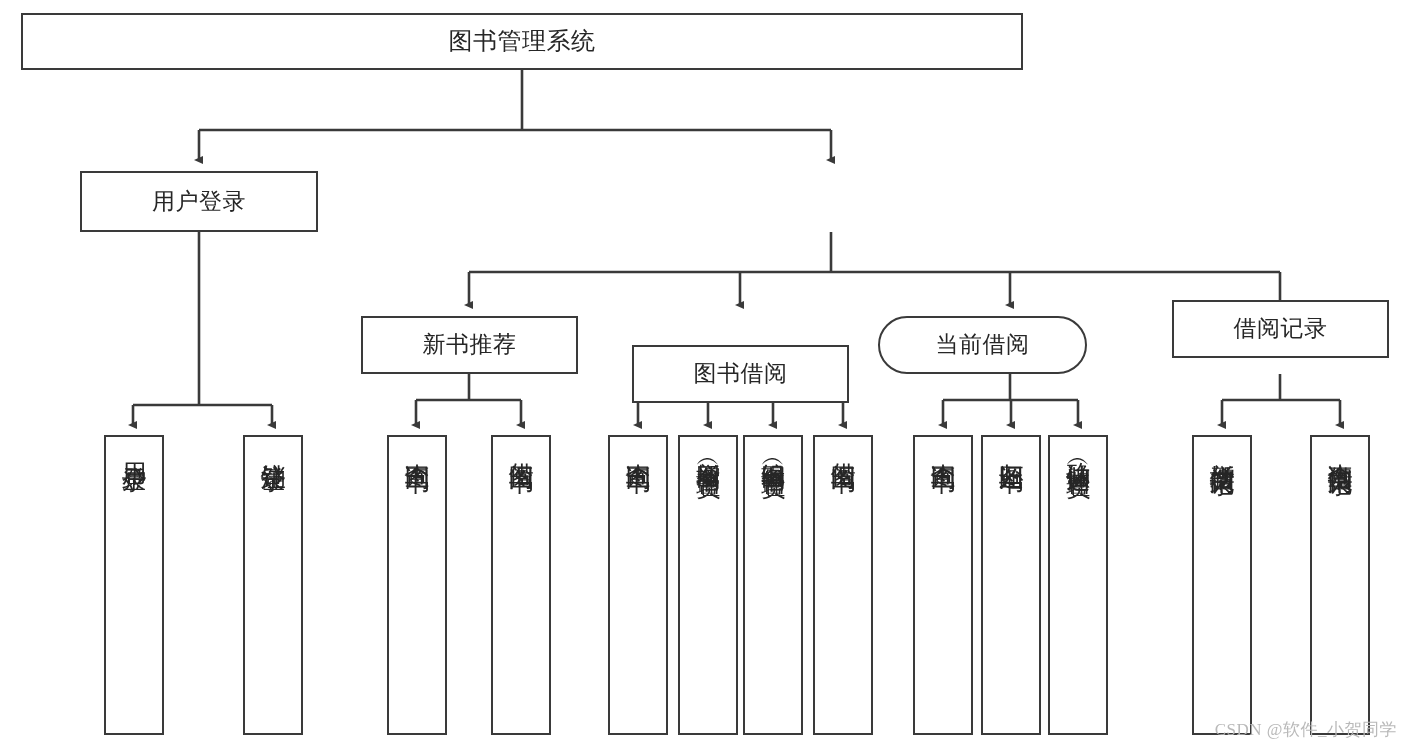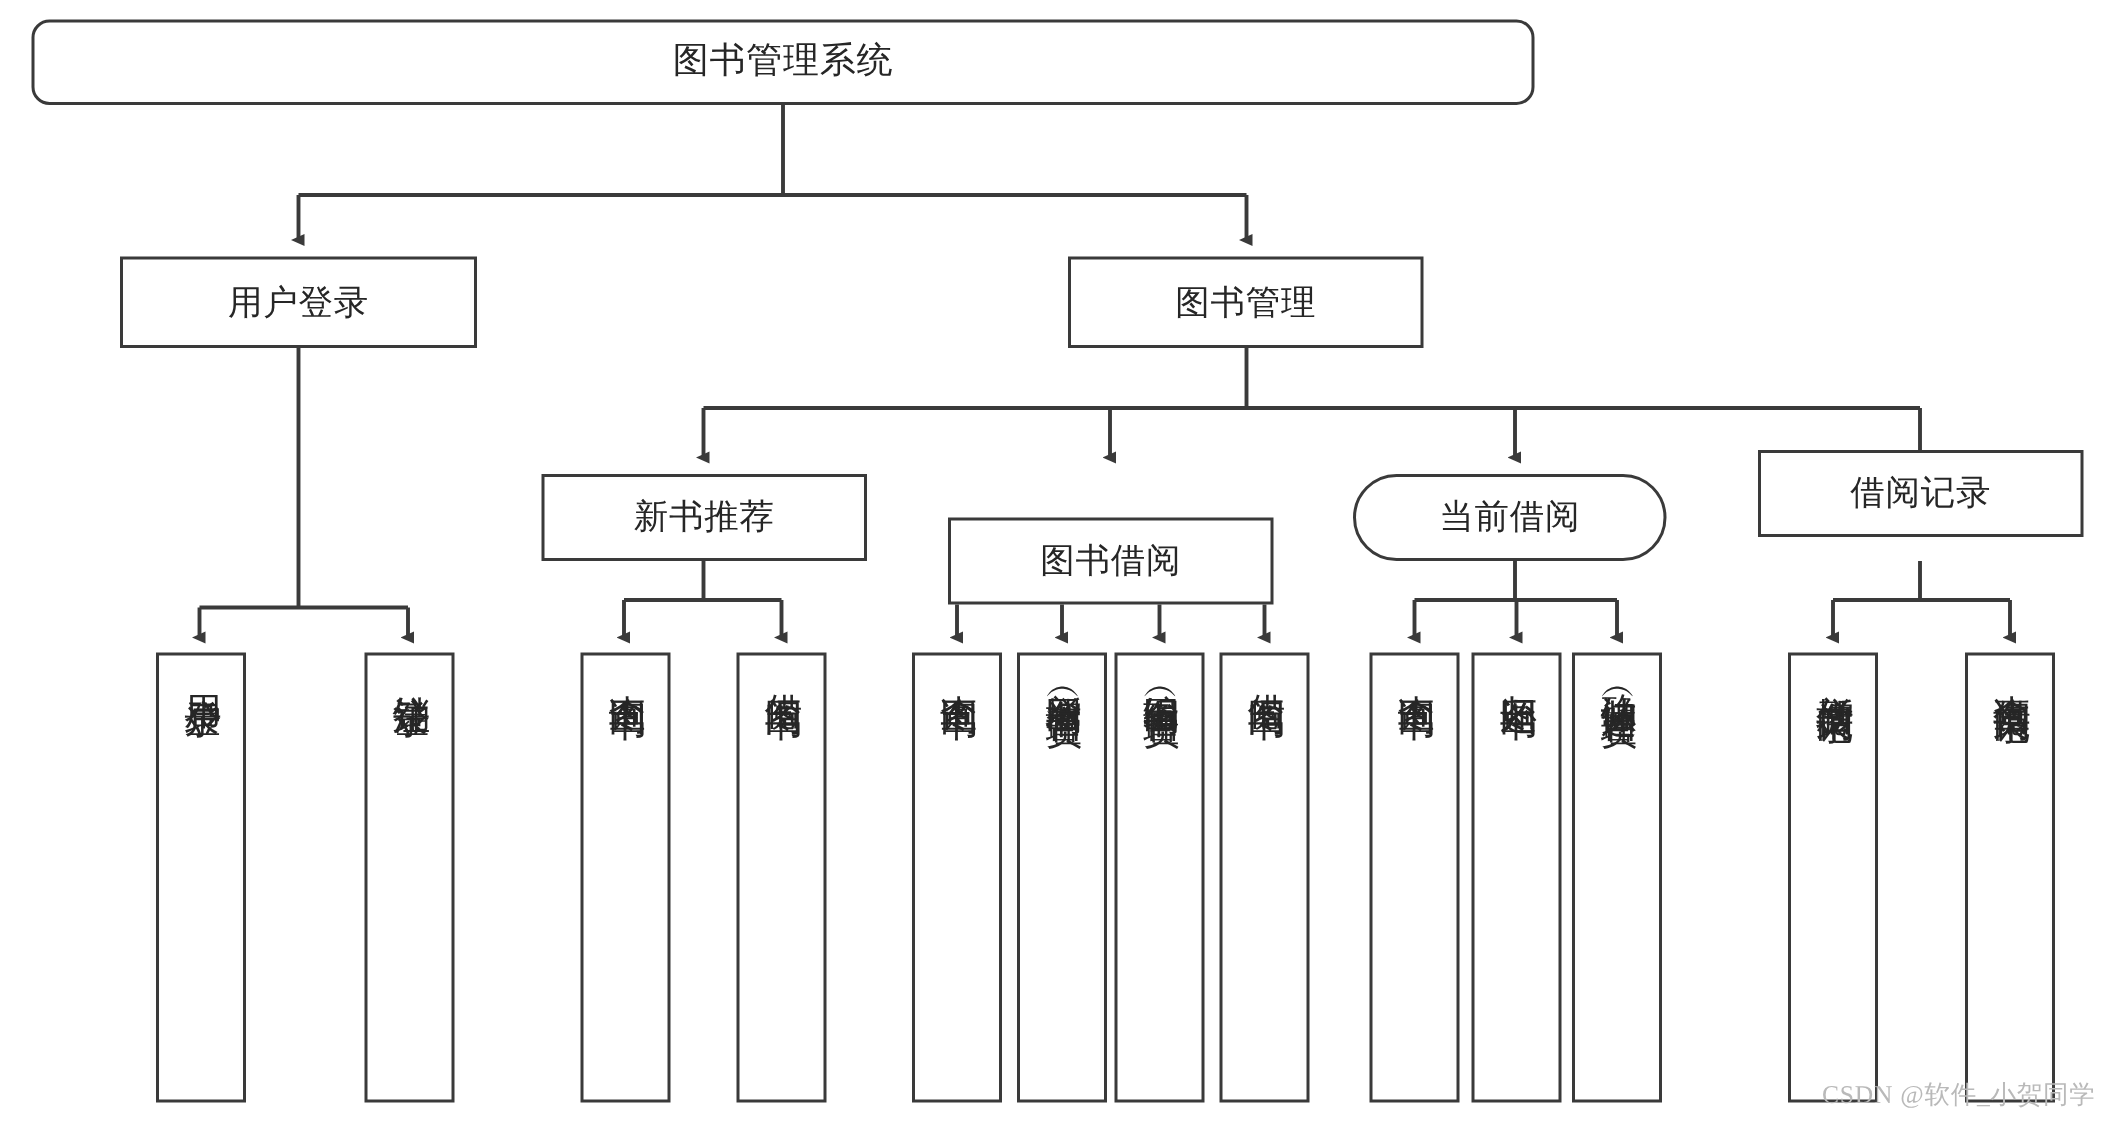--- a/index.html
+++ b/index.html
@@ -127,38 +127,35 @@
       <path d="M1011,400 L1011,425" marker-end="url(#arrow)"></path>
       <path d="M1078,400 L1078,425" marker-end="url(#arrow)"></path>
 
       <path d="M1280,374 L1280,400"></path>
       <path d="M1222,400 L1340,400"></path>
       <path d="M1222,400 L1222,425" marker-end="url(#arrow)"></path>
       <path d="M1340,400 L1340,425" marker-end="url(#arrow)"></path>
     </g>
   </svg>
 
-  <div class="node horiz root" style="left:21px; top:13px; width:1002px; height:57px;border-radius:12px;">
+  <div class="node horiz root" style="left:21px; top:13px; width:1002px; height:57px;">
     <span class="label">图书管理系统</span>
   </div>
 
   <div class="node horiz" style="left:80px; top:171px; width:238px; height:61px;">
     <span class="label">用户登录</span>
   </div>
-  <div class="node horiz" style="left:712px; top:171px; width:237px; height:61px;">
-    <span class="label">图书管理</span>
-  </div>
 
   <div class="node horiz" style="left:361px; top:316px; width:217px; height:58px;">
     <span class="label">新书推荐</span>
   </div>
   <div class="node horiz" style="left:632px; top:316px; width:217px; height:58px;margin-top:29px;">
     <span class="label">图书借阅</span>
   </div>
-  <div class="node horiz" style="left:902px; top:316px; width:209px; height:58px;border-radius:29px;">
+  <div class="node horiz" style="left:878px; top:316px; width:209px; height:58px;border-radius:29px;">
     <span class="label">当前借阅</span>
   </div>
   <div class="node horiz" style="left:1172px; top:300px; width:217px; height:58px;">
     <span class="label">借阅记录</span>
   </div>
 
   <div class="node vert" style="left:104px; top:435px; width:60px; height:300px;">
     <span class="label">用户登录</span>
   </div>
   <div class="node vert" style="left:243px; top:435px; width:60px; height:300px;">

